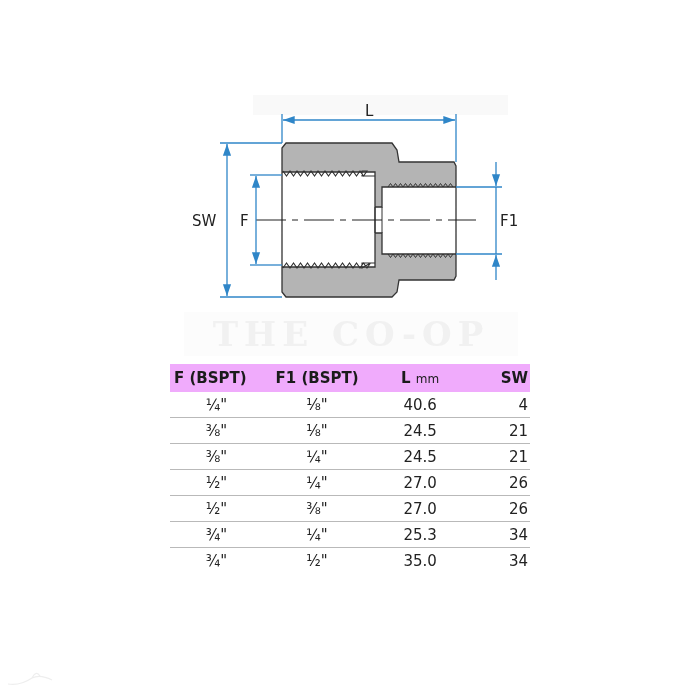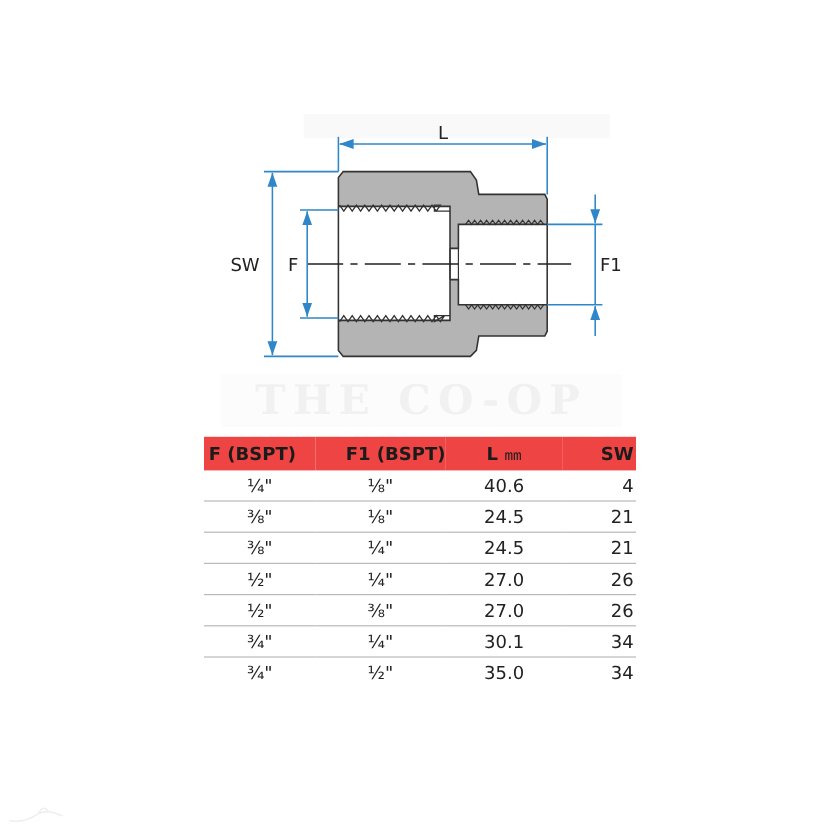--- a/index.html
+++ b/index.html
@@ -3,29 +3,29 @@
 <meta charset="utf-8">
 <style>
   html, body { margin: 0; padding: 0; background: #ffffff; }
   body { width: 700px; height: 700px; position: relative; overflow: hidden; font-family: "DejaVu Sans", sans-serif; }
   #diagram { position: absolute; left: 0; top: 0; width: 700px; height: 340px; }
   .dim-label { font-family: "DejaVu Sans", sans-serif; font-size: 15px; fill: #222; }
   #watermark { position: absolute; left: 184px; top: 312px; width: 334px; height: 44px;
     background: #fcfcfc; color: #f1f1f1; font-family: "DejaVu Serif", serif; font-weight: bold;
     font-size: 34px; letter-spacing: 6px; text-align: center; line-height: 44px; }
   #spec-table { position: absolute; left: 170px; top: 364px; width: 360px; border-collapse: collapse; }
-  #spec-table th { background: #ef4444; height: 28px; font-weight: bold; font-size: 15px; color: #1b1b1b; padding: 0; }
+  #spec-table th { background: #f0abfc; height: 28px; font-weight: bold; font-size: 15px; color: #1b1b1b; padding: 0; }
   #spec-table td { height: 25px; font-size: 15px; color: #222; padding: 0; border-bottom: 1px solid #b9b9b9; text-align: center; }
   #spec-table tr:last-child td { border-bottom: none; }
   .c1 { width: 90px; text-align: center; }
-  .c2 { width: 110px; text-align: right; }
+  .c2 { width: 110px; text-align: center; }
   .c3 { width: 100px; text-align: center; }
   .c4 { width: 60px; text-align: right !important; padding-right: 2px !important; }
   th.c1 { text-align: left; padding-left: 4px !important; }
-  .unit { font-weight: normal; font-size: 12px; font-family: Liberation Mono, monospace; }
+  .unit { font-weight: normal; font-size: 12px; }
   .frac { font-size: 13px; }
   #corner-logo { position: absolute; left: 6px; top: 668px; width: 50px; height: 22px; }
 </style>
 </head>
 <body>
 
 <svg id="diagram" viewBox="0 0 700 340" xmlns="http://www.w3.org/2000/svg">
   <defs>
     <marker id="arr" viewBox="0 0 10 10" refX="10" refY="5" markerWidth="9" markerHeight="9" orient="auto-start-reverse">
       <path d="M0,1.5 L10,5 L0,8.5 z" fill="#2f86c8"></path>
@@ -121,21 +121,21 @@
     </tr>
     <tr>
       <td class="c1 frac">½"</td>
       <td class="c2 frac">⅜"</td>
       <td class="c3">27.0</td>
       <td class="c4">26</td>
     </tr>
     <tr>
       <td class="c1 frac">¾"</td>
       <td class="c2 frac">¼"</td>
-      <td class="c3">30.1</td>
+      <td class="c3">25.3</td>
       <td class="c4">34</td>
     </tr>
     <tr>
       <td class="c1 frac">¾"</td>
       <td class="c2 frac">½"</td>
       <td class="c3">35.0</td>
       <td class="c4">34</td>
     </tr>
   </tbody>
 </table>

